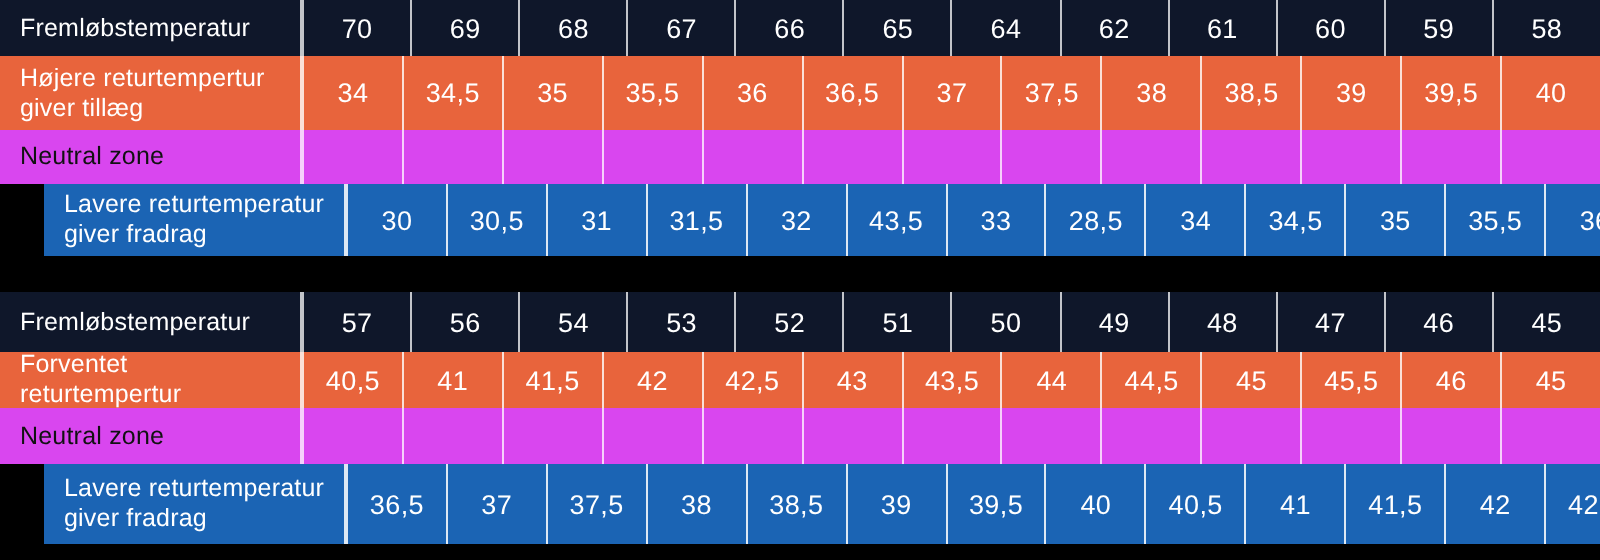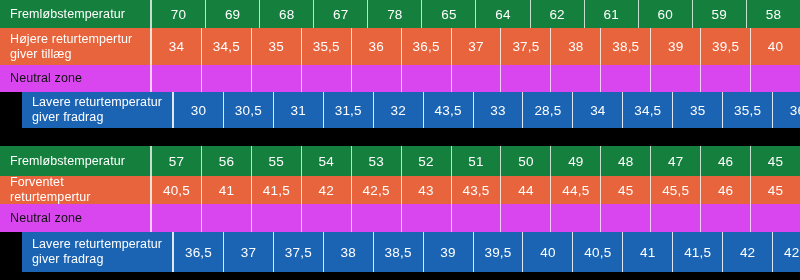--- a/index.html
+++ b/index.html
@@ -56,21 +56,21 @@
     font-size: 13.5px;
     letter-spacing: 0.2px;
     border-right: 1.5px solid rgba(255,255,255,0.8);
   }
   .value-cell:last-child {
     border-right: none;
   }
 
   
   .row-green {
-    background: #15803d;
+    background: #0f172a;
     color: #ffffff;
   }
   .row-green .label-cell,
   .row-green .value-cell {
     border-color: rgba(255,255,255,0.75);
   }
 
   .row-red {
     background: #e8643c;
     color: #ffffff;
@@ -127,21 +127,21 @@
 <div class="sheet">
 
   <div class="table-block">
 
     <div class="grid-row row-green t-head">
       <div class="label-cell label-multiline">Fremløbstemperatur</div>
       <div class="value-cell">70</div>
       <div class="value-cell">69</div>
       <div class="value-cell">68</div>
       <div class="value-cell">67</div>
-      <div class="value-cell">78</div>
+      <div class="value-cell">66</div>
       <div class="value-cell">65</div>
       <div class="value-cell">64</div>
       <div class="value-cell">62</div>
       <div class="value-cell">61</div>
       <div class="value-cell">60</div>
       <div class="value-cell">59</div>
       <div class="value-cell">58</div>
     </div>
 
     <div class="grid-row row-red t-red">
@@ -200,21 +200,20 @@
   </div>
 
   <div class="divider"></div>
 
   <div class="table-block">
 
     <div class="grid-row row-green b-head">
       <div class="label-cell label-multiline">Fremløbstemperatur</div>
       <div class="value-cell">57</div>
       <div class="value-cell">56</div>
-      <div class="value-cell">55</div>
       <div class="value-cell">54</div>
       <div class="value-cell">53</div>
       <div class="value-cell">52</div>
       <div class="value-cell">51</div>
       <div class="value-cell">50</div>
       <div class="value-cell">49</div>
       <div class="value-cell">48</div>
       <div class="value-cell">47</div>
       <div class="value-cell">46</div>
       <div class="value-cell">45</div>

